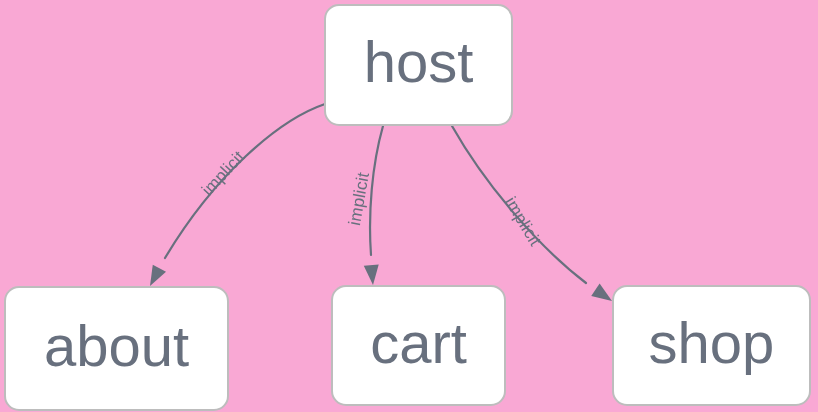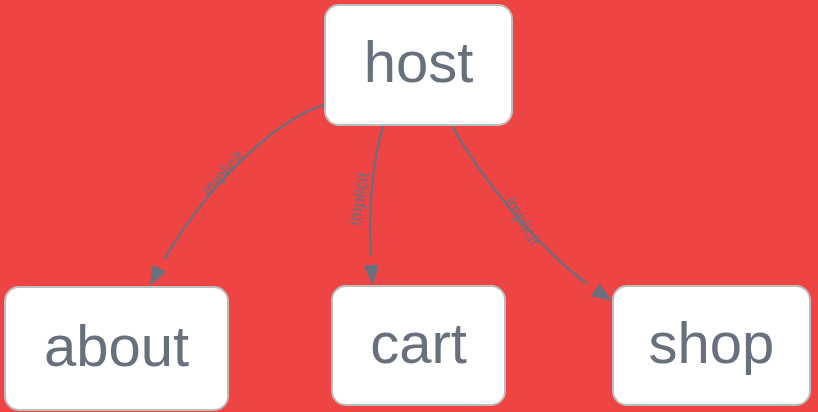--- a/index.html
+++ b/index.html
@@ -8,21 +8,21 @@
     padding: 0;
     background: #ffffff;
   }
   body {
     font-family: "Liberation Sans", sans-serif;
   }
   #canvas {
     position: relative;
     width: 818px;
     height: 412px;
-    background: #ef4444;
+    background: #f9a8d4;
     overflow: hidden;
   }
   #graph-svg {
     position: absolute;
     left: 0;
     top: 0;
     width: 818px;
     height: 412px;
   }
   .node-rect {

